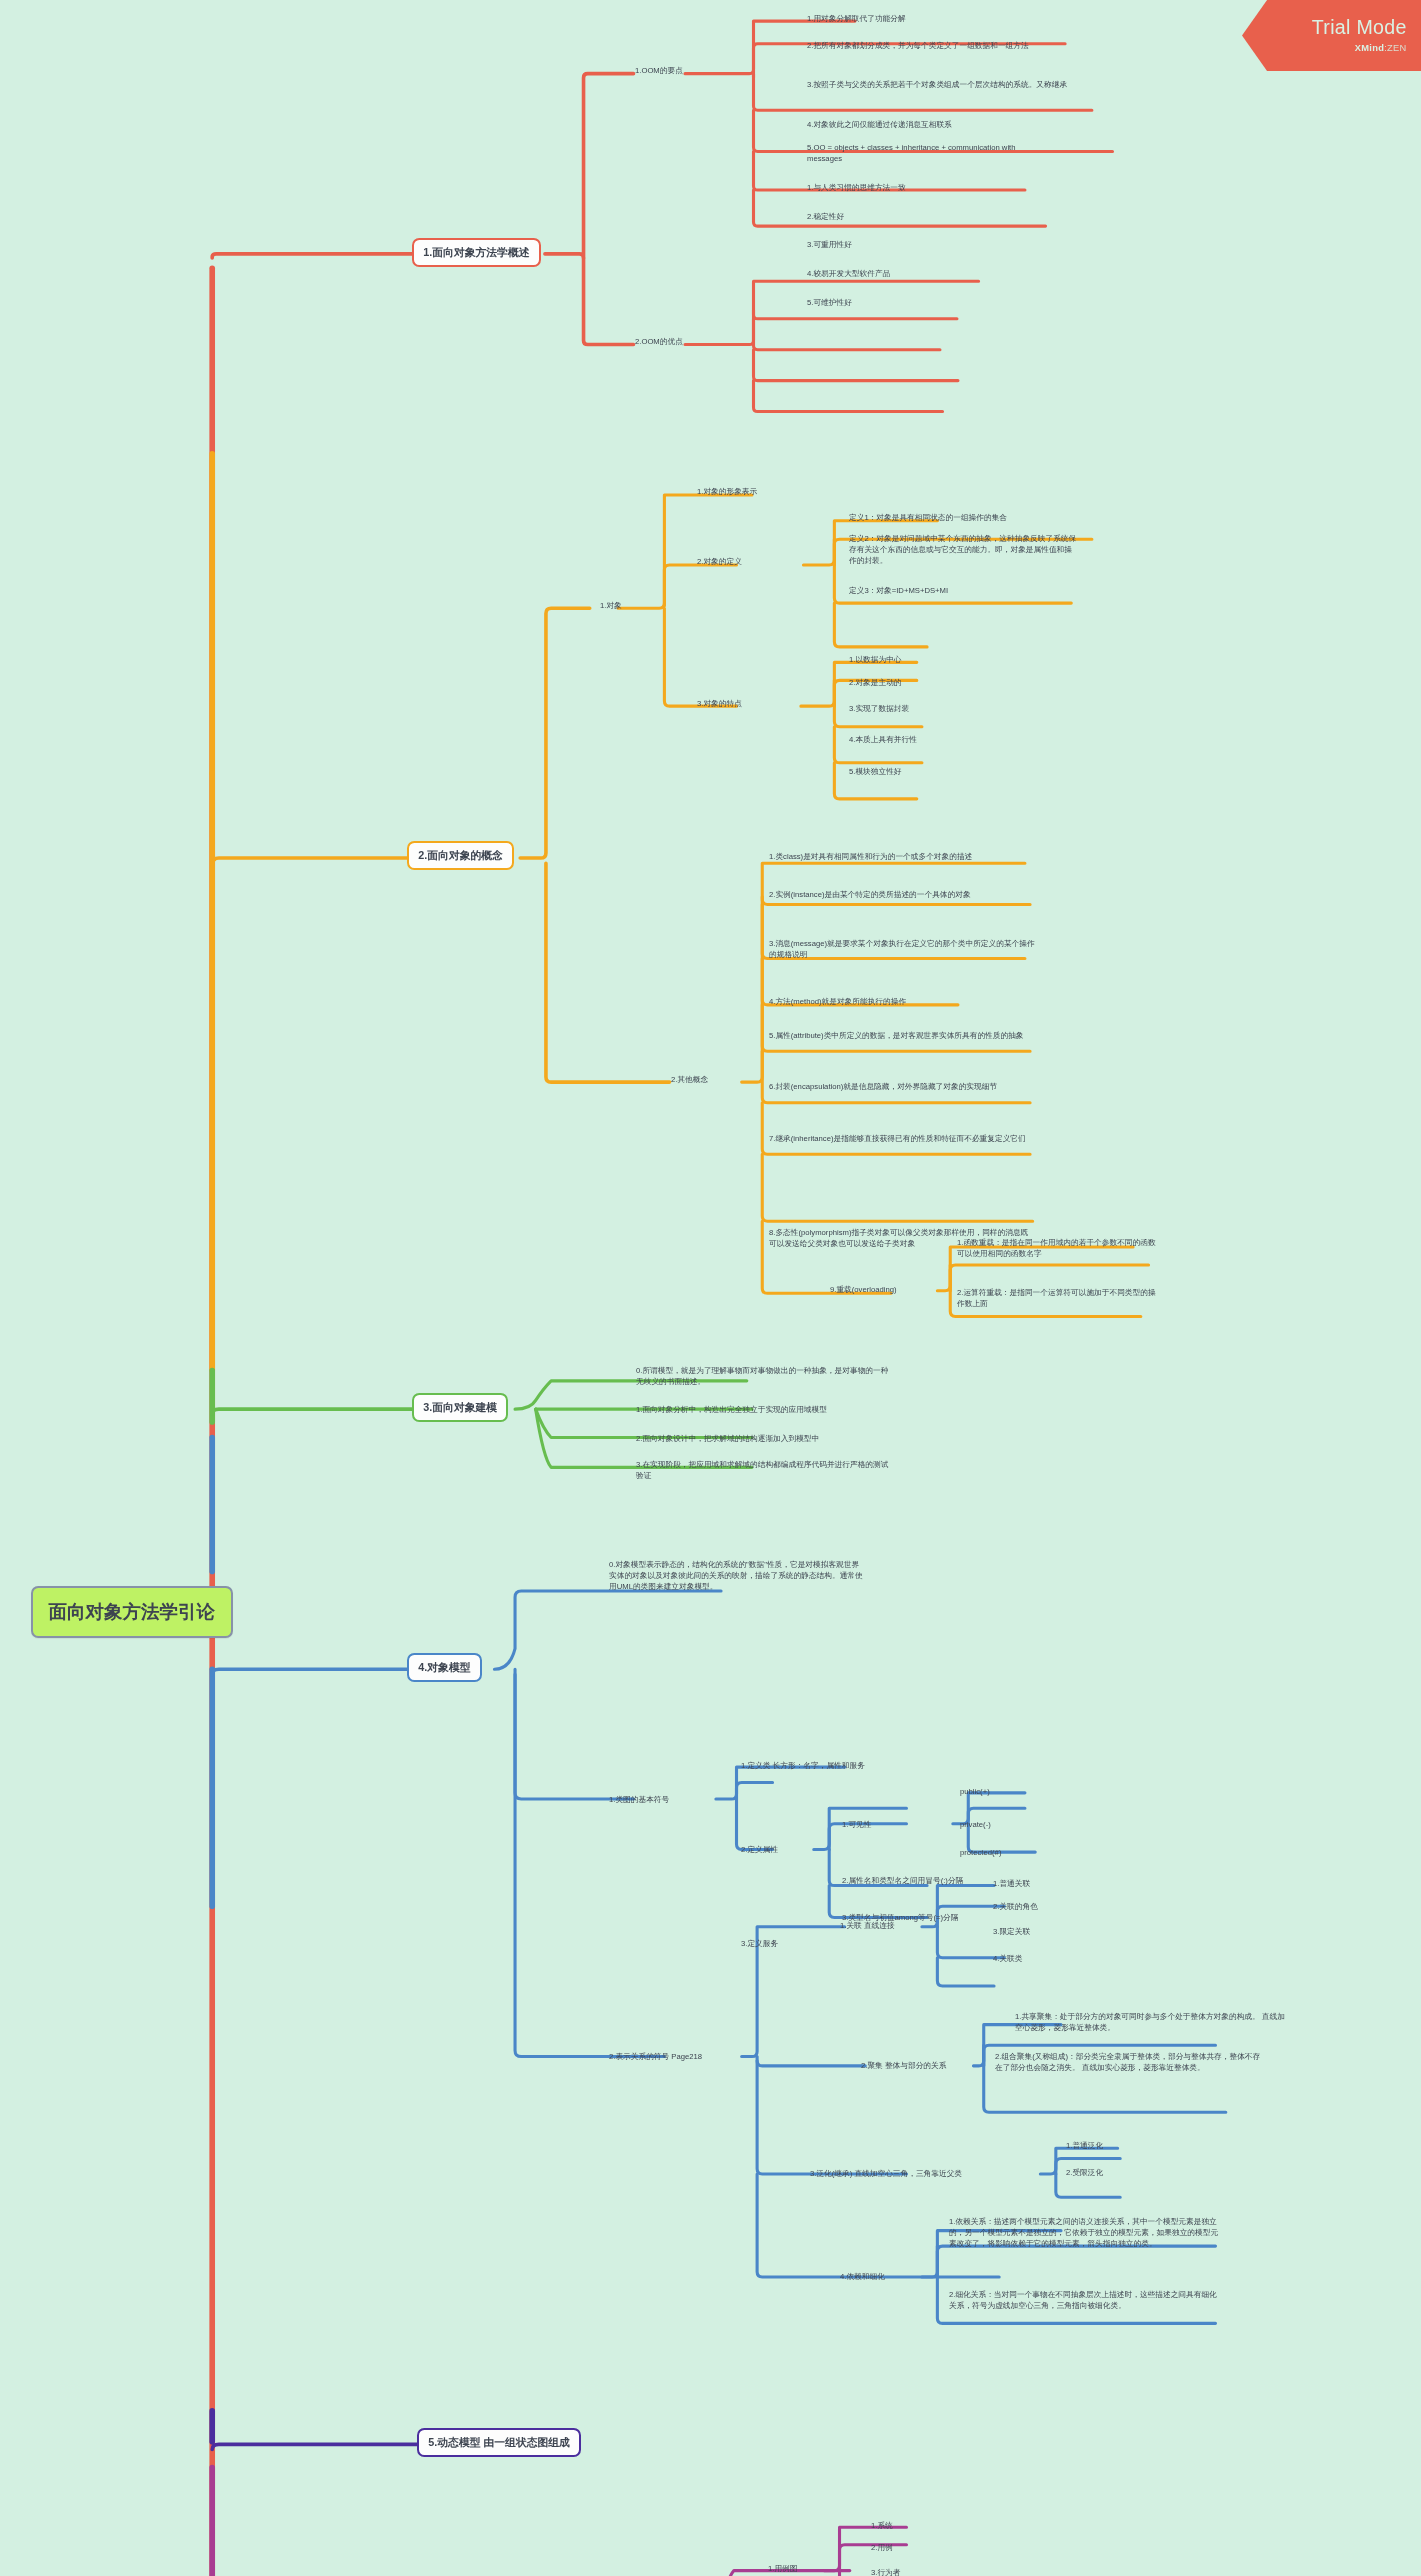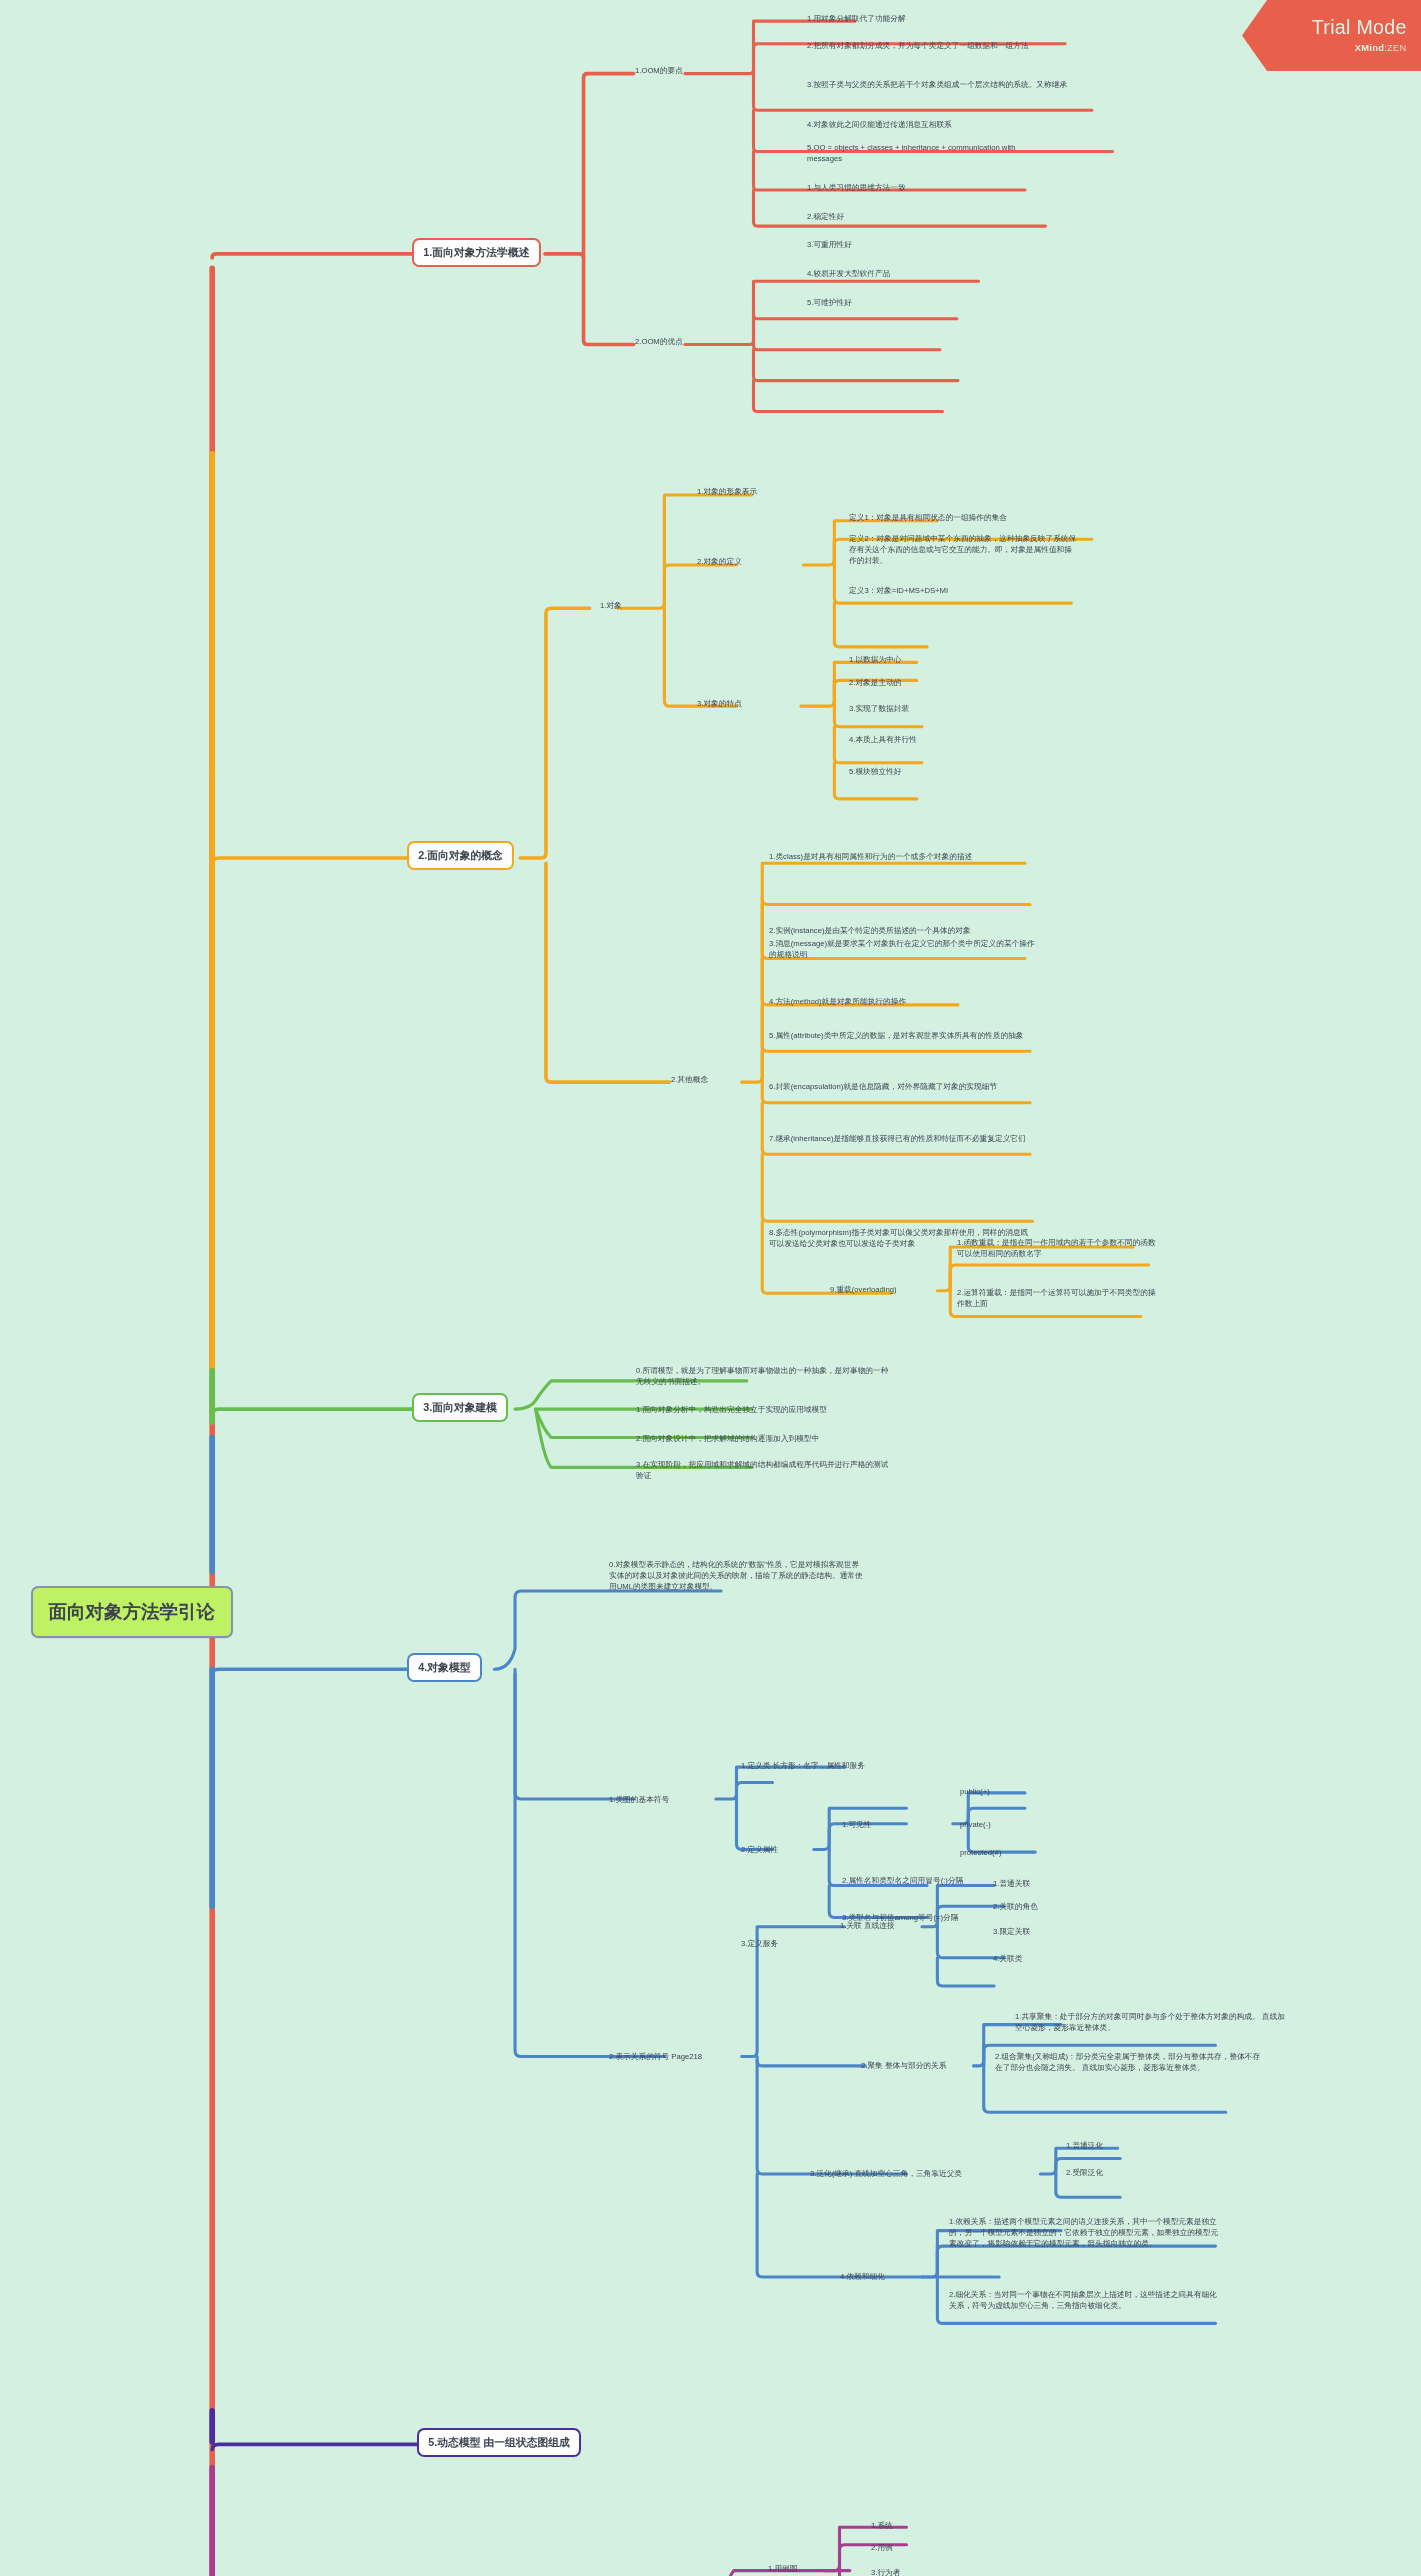--- a/index.html
+++ b/index.html
@@ -239,21 +239,21 @@
 <div class="node t-node wrap" style="left:848px; top:531px; width:231px;">定义2：对象是对问题域中某个东西的抽象，这种抽象反映了系统保存有关这个东西的信息或与它交互的能力。即，对象是属性值和操作的封装。</div>
 <div class="node t-node" style="left:848px; top:583px;">定义3：对象=ID+MS+DS+MI</div>
 
 <div class="node t-node" style="left:848px; top:652px;">1.以数据为中心</div>
 <div class="node t-node" style="left:848px; top:675px;">2.对象是主动的</div>
 <div class="node t-node" style="left:848px; top:701px;">3.实现了数据封装</div>
 <div class="node t-node" style="left:848px; top:732px;">4.本质上具有并行性</div>
 <div class="node t-node" style="left:848px; top:764px;">5.模块独立性好</div>
 
 <div class="node t-node wrap" style="left:768px; top:849px; width:268px;">1.类class)是对具有相同属性和行为的一个或多个对象的描述</div>
-<div class="node t-node wrap" style="left:768px; top:887px; width:268px;margin-top:36px;">2.实例(instance)是由某个特定的类所描述的一个具体的对象</div>
+<div class="node t-node wrap" style="left:768px; top:887px; width:268px;">2.实例(instance)是由某个特定的类所描述的一个具体的对象</div>
 <div class="node t-node wrap" style="left:768px; top:936px; width:268px;">3.消息(message)就是要求某个对象执行在定义它的那个类中所定义的某个操作的规格说明</div>
 <div class="node t-node" style="left:768px; top:994px;">4.方法(method)就是对象所能执行的操作</div>
 <div class="node t-node wrap" style="left:768px; top:1028px; width:268px;">5.属性(attribute)类中所定义的数据，是对客观世界实体所具有的性质的抽象</div>
 <div class="node t-node wrap" style="left:768px; top:1079px; width:268px;">6.封装(encapsulation)就是信息隐藏，对外界隐藏了对象的实现细节</div>
 <div class="node t-node wrap" style="left:768px; top:1131px; width:268px;">7.继承(inheritance)是指能够直接获得已有的性质和特征而不必重复定义它们</div>
 <div class="node t-node wrap" style="left:768px; top:1225px; width:268px;">8.多态性(polymorphism)指子类对象可以像父类对象那样使用，同样的消息既可以发送给父类对象也可以发送给子类对象</div>
 
 <div class="node t-node" style="left:829px; top:1282px;">9.重载(overloading)</div>
 <div class="node t-node wrap" style="left:956px; top:1235px; width:206px;">1.函数重载：是指在同一作用域内的若干个参数不同的函数可以使用相同的函数名字</div>
 <div class="node t-node wrap" style="left:956px; top:1285px; width:206px;">2.运算符重载：是指同一个运算符可以施加于不同类型的操作数上面</div>

